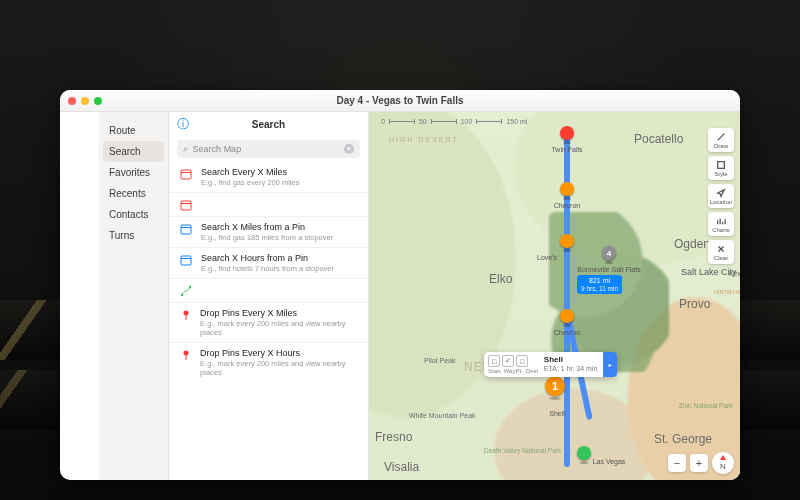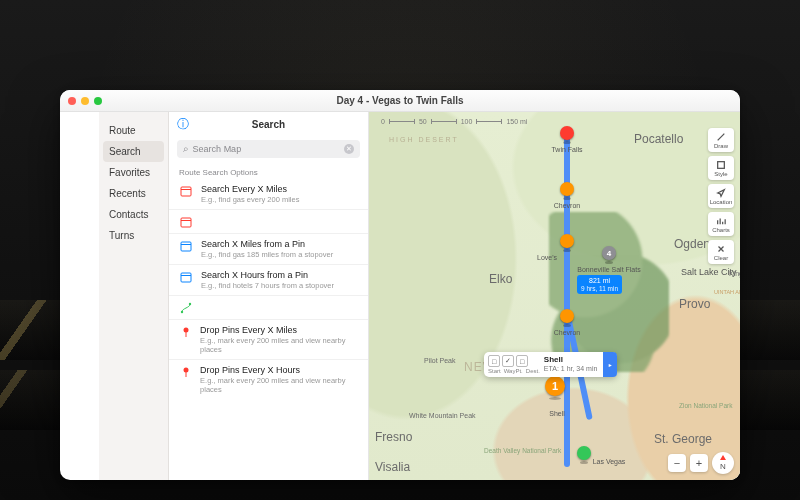--- a/index.html
+++ b/index.html
@@ -169,21 +169,20 @@
       <div class="panel">
         <div class="panel-head">
           <span class="info">ⓘ</span>
           <span class="t">Search</span>
         </div>
         <div class="searchbar">
           <span class="mag">⌕</span>
           <span class="ph">Search Map</span>
           <span class="clr">✕</span>
         </div>
-        <div class="section-label">Route Search Options</div>
         <div class="opts">
           <div class="opt">
             <span class="ico">
                 <svg viewBox="0 0 12 12">
                   <rect x="1" y="2" width="10" height="9" rx="1" fill="none" stroke="#ff3b30"></rect>
                   <line x1="1" y1="4.5" x2="11" y2="4.5" stroke="#ff3b30"></line>
                 </svg>
               </span>
             <span class="txt">
                 <div class="t1">Search Every X Miles</div>
@@ -277,21 +276,21 @@
         <div class="route2"></div>
 
         <div class="city big" style="left:300px;top:155px">Salt Lake City</div>
         <div class="city" style="left:305px;top:125px">Ogden</div>
         <div class="city" style="left:310px;top:185px">Provo</div>
         <div class="city" style="left:360px;top:158px;font-size:7px">Kings Peak</div>
         <div class="city" style="left:265px;top:20px">Pocatello</div>
         <div class="city" style="left:120px;top:160px">Elko</div>
         <div class="city" style="left:55px;top:245px;font-size:7px">Pilot Peak</div>
         <div class="city" style="left:40px;top:300px;font-size:7px">White Mountain Peak</div>
-        <div class="city" style="left:6px;top:348px">Visalia</div>
+        <div class="city" style="left:15px;top:348px">Visalia</div>
         <div class="city" style="left:6px;top:318px">Fresno</div>
         <div class="city" style="left:285px;top:320px">St. George</div>
         <div class="city" style="left:95px;top:248px;letter-spacing:1px;color:#bdb79a">NEVAD</div>
         <div class="city" style="left:115px;top:335px;font-size:6.5px;color:#8aa57a">Death Valley National Park</div>
         <div class="city" style="left:310px;top:290px;font-size:6.5px;color:#8aa57a">Zion National Park</div>
         <div class="city" style="left:345px;top:178px;font-size:5.5px;color:#c9a06a;width:50px;line-height:1">UINTAH AND OURAY RESERVATION</div>
 
         <div class="badge" style="left:208px;top:163px">
           <div>821 mi</div>
           <div class="l2">9 hrs, 11 min</div>

